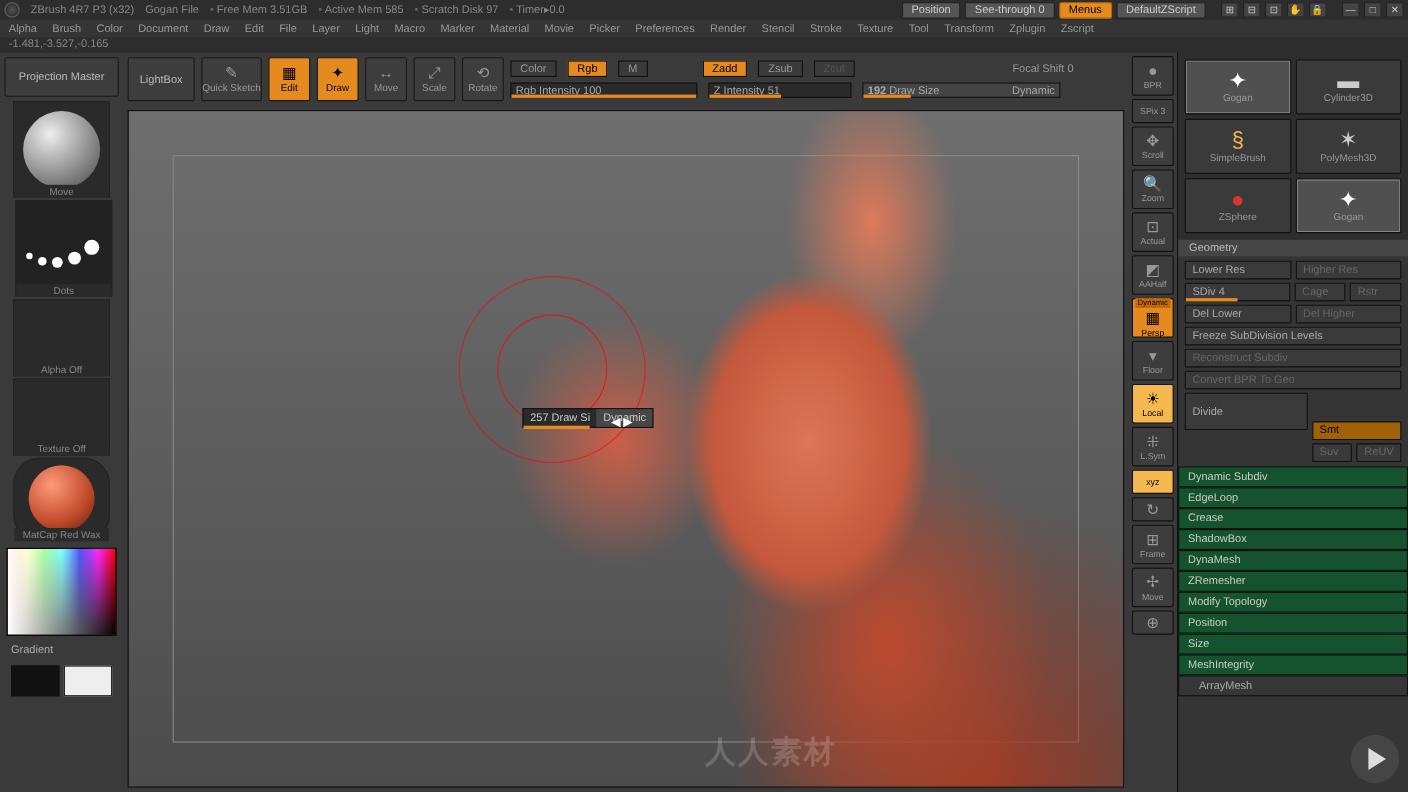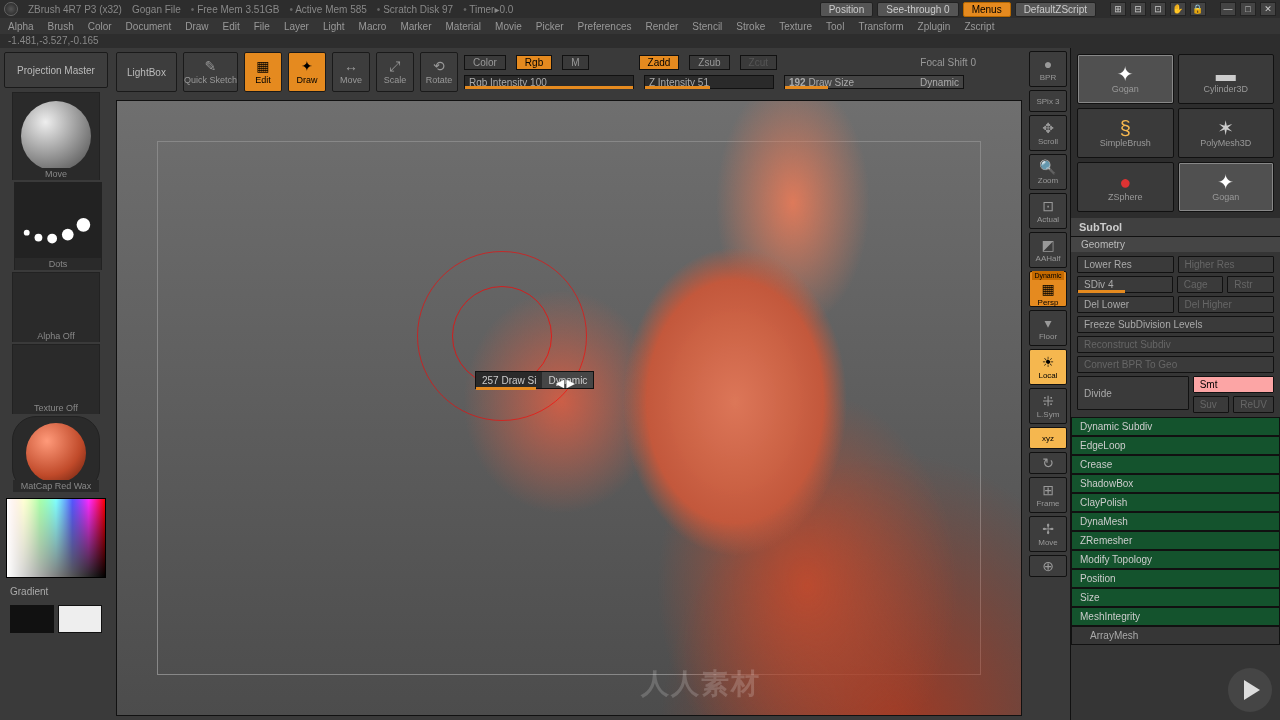--- a/index.html
+++ b/index.html
@@ -74,21 +74,21 @@
 
   .rightpanel{width:210px;background:#353535;display:flex;flex-direction:column;border-left:1px solid #111;}
   .tool-grid{display:grid;grid-template-columns:1fr 1fr;gap:4px;padding:6px;background:#2d2d2d;}
   .tool-cell{height:50px;background:#3a3a3a;border:1px solid #111;display:flex;flex-direction:column;align-items:center;justify-content:center;font-size:9px;color:#999;border-radius:2px;}
   .tool-cell.sel{background:#505050;box-shadow:inset 0 0 0 1px #888;}
   .tool-cell .tic{font-size:20px;line-height:20px;}
   .panel-hdr{background:#404040;color:#ccc;font-size:11px;font-weight:bold;padding:3px 8px;border-bottom:1px solid #111;}
   .panel-sub{background:#454545;color:#bbb;font-size:10px;padding:2px 10px;}
   .panel-body{padding:4px 6px;display:flex;flex-direction:column;gap:3px;}
   .pbtn{background:#3a3a3a;border:1px solid #111;padding:2px 6px;font-size:10px;color:#aaa;border-radius:1px;}
-  .pbtn.on{background:#fca5a5;color:#000;}
+  .pbtn.on{background:#a16207;color:#000;margin-top:26px;}
   .pbtn.dim{color:#666;}
   .prow{display:flex;gap:4px;}
   .prow .pbtn{flex:1;}
   .accrow{background:#14532d;border:1px solid #111;padding:3px 8px;font-size:10px;color:#ccc;}
   .accrow.sub{padding-left:18px;color:#aaa;background:#363636;}
 </style>
 </head>
 <body>
 
 <div class="titlebar">
@@ -336,21 +336,20 @@
       <div class="tool-cell">
           <span class="tic" style="color:#d33">●</span>
           <span>ZSphere</span>
         </div>
       <div class="tool-cell sel">
           <span class="tic" style="color:#fff">✦</span>
           <span>Gogan</span>
         </div>
     </div>
 
-    <div class="panel-hdr">SubTool</div>
     <div class="panel-sub">Geometry</div>
     <div class="panel-body">
       <div class="prow">
           <div class="pbtn">Lower Res</div>
           <div class="pbtn dim">Higher Res</div>
         </div>
       <div class="prow">
           <div class="pbtn" style="flex:2;position:relative"><span>SDiv 4</span><div style="position:absolute;left:0;bottom:-1px;height:3px;width:50%;background:#e58a1f"></div></div>
           <div class="pbtn dim" style="flex:.8">Cage</div>
           <div class="pbtn dim" style="flex:.8">Rstr</div>
@@ -370,21 +369,20 @@
               <div class="pbtn dim">Suv</div>
               <div class="pbtn dim">ReUV</div>
             </div>
         </div>
       </div>
     </div>
     <div class="accrow">Dynamic Subdiv</div>
     <div class="accrow">EdgeLoop</div>
     <div class="accrow">Crease</div>
     <div class="accrow">ShadowBox</div>
-    <div class="accrow">ClayPolish</div>
     <div class="accrow">DynaMesh</div>
     <div class="accrow">ZRemesher</div>
     <div class="accrow">Modify Topology</div>
     <div class="accrow">Position</div>
     <div class="accrow">Size</div>
     <div class="accrow">MeshIntegrity</div>
     <div class="accrow sub">ArrayMesh</div>
   </div>
 </div>
 

